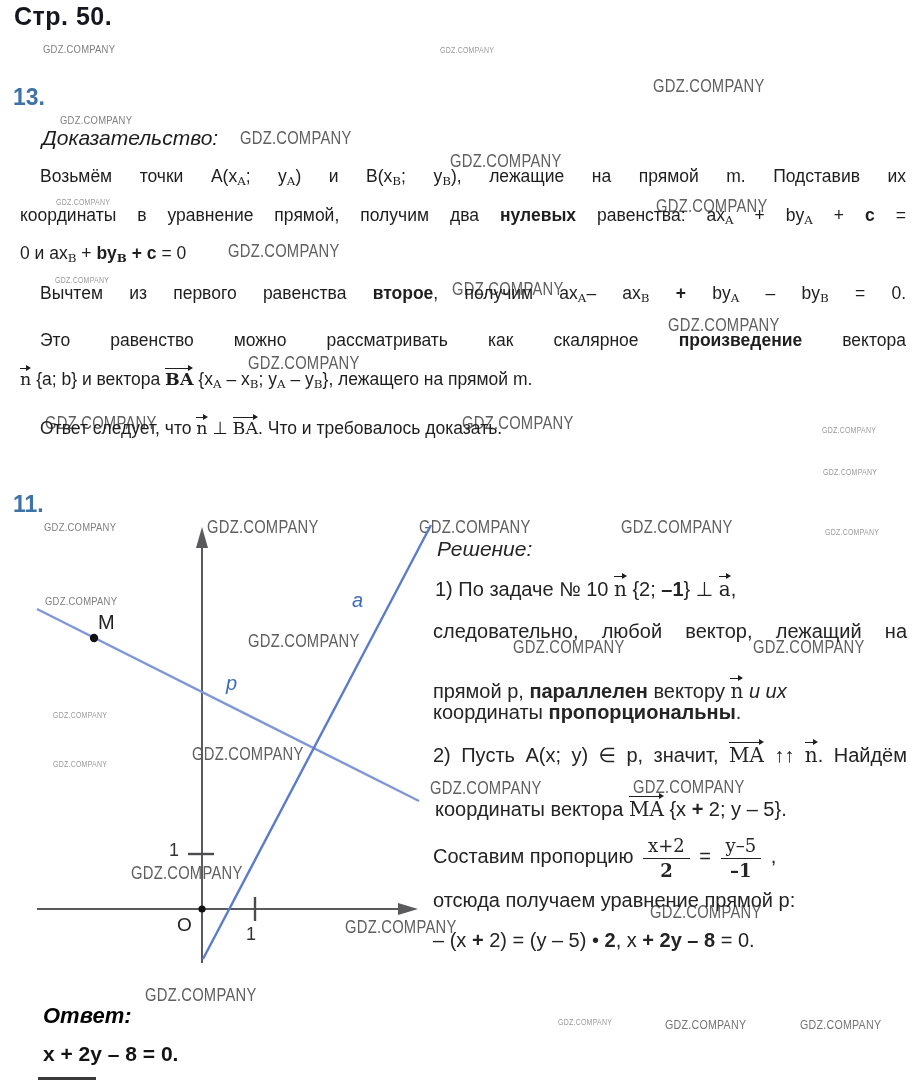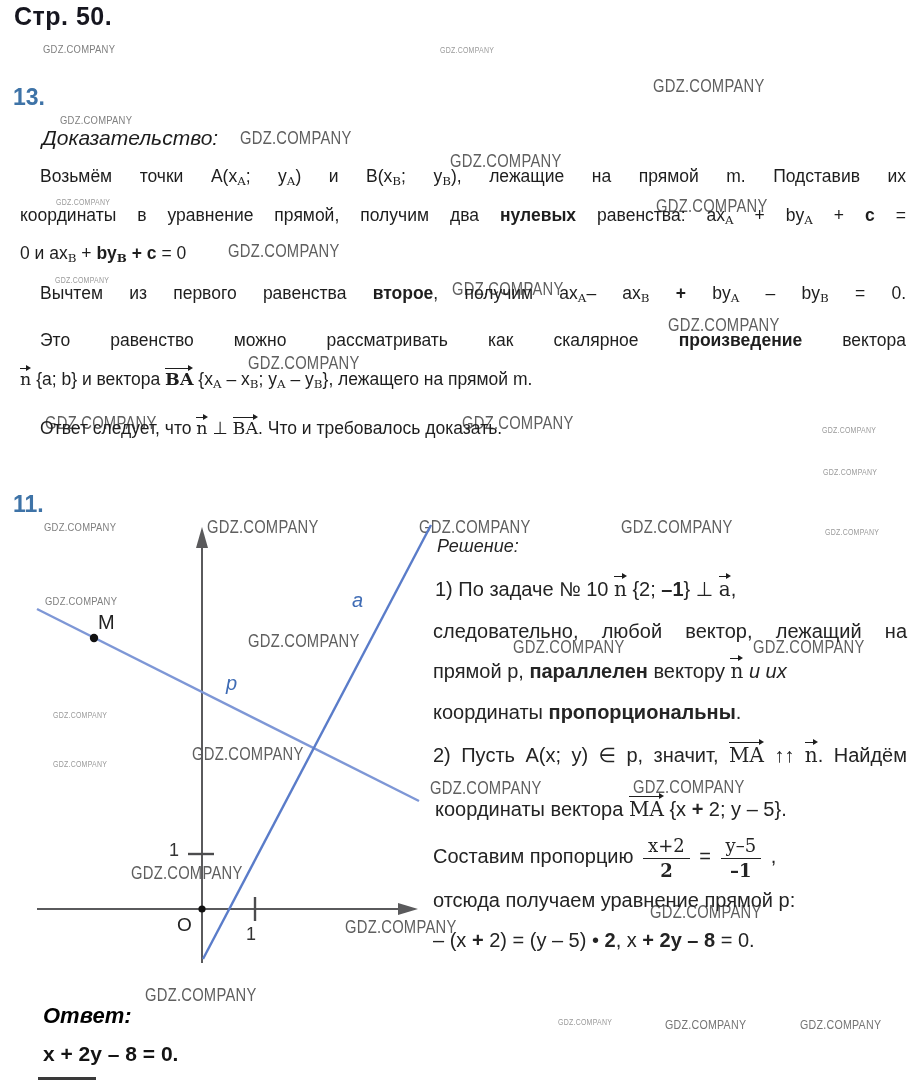--- a/index.html
+++ b/index.html
@@ -20,24 +20,24 @@
   .l1{left:40px;top:166px;width:866px;}
   .l2{left:20px;top:205px;width:886px;}
   .l3{left:20px;top:243px;}
   .l4{left:40px;top:283px;width:866px;}
   .l5{left:40px;top:330px;width:866px;}
   .l6{left:20px;top:369px;}
   .l7{left:40px;top:418px;}
 
   
   .rl{position:absolute;font-size:20px;white-space:nowrap;color:#242424;line-height:1.2;}
-  .solution-label{left:437px;top:536px;font-size:18px;font-style:italic;}
+  .solution-label{left:437px;top:536px;font-size:21px;font-style:italic;}
   .r1{left:435px;top:577px;}
   .r2{left:433px;top:619px;width:474px;white-space:normal;text-align:justify;text-align-last:justify;}
-  .r3{left:433px;top:659px;}
+  .r3{left:433px;top:679px;}
   .r4{left:433px;top:700px;}
   .r5{left:433px;top:743px;width:474px;white-space:normal;text-align:justify;text-align-last:justify;}
   .r6{left:435px;top:797px;}
   .r7{left:433px;top:836px;}
   .r8{left:433px;top:888px;}
   .r9{left:433px;top:928px;}
 
   .answer-label{position:absolute;left:43px;top:1003px;font-size:22px;font-weight:bold;font-style:italic;color:#000000;}
   .answer-value{position:absolute;left:43px;top:1042px;font-size:21px;font-weight:bold;color:#141414;}
   .bottom-rule{position:absolute;left:38px;top:1077px;width:58px;height:3px;background:#3a3a3a;}

